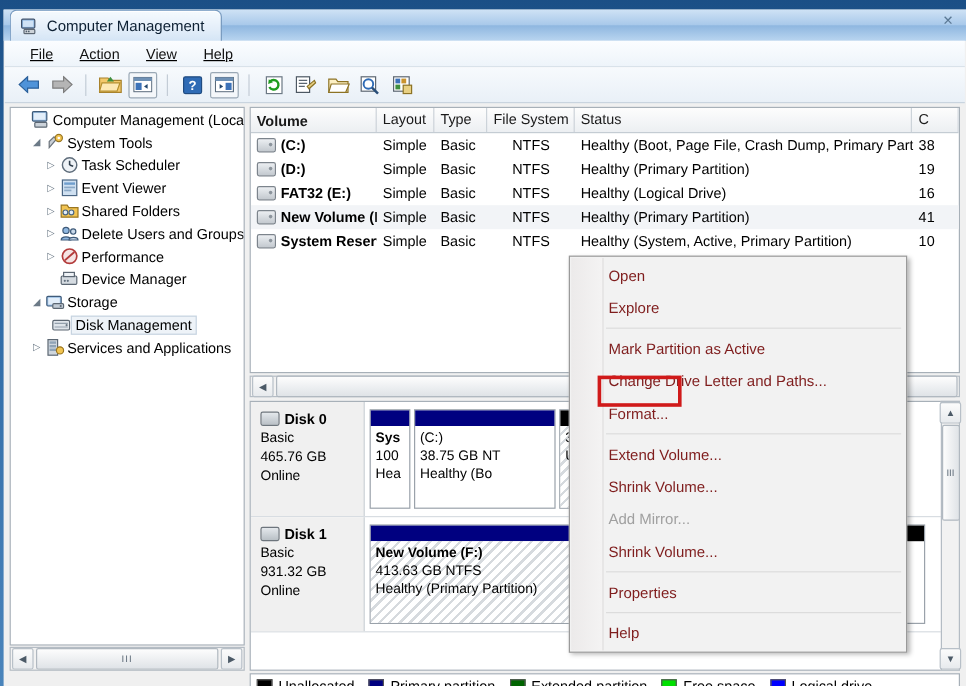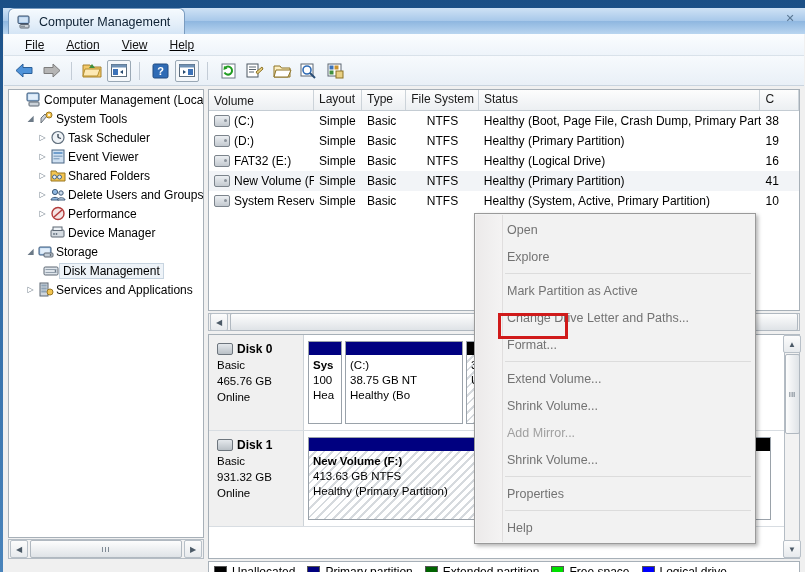--- a/index.html
+++ b/index.html
@@ -77,21 +77,21 @@
 
   .vollist{position:absolute;left:0;top:0;width:592px;height:222px;
     background:#fff;border:1px solid #a7b0b8;box-sizing:border-box;overflow:hidden;}
   .vhead{display:flex;height:20px;background:linear-gradient(180deg,#fdfdfd 0%,#eceff2 100%);
     border-bottom:1px solid #c4ccd3;font-size:12px;color:#1a1a1a;}
   .vhead div{border-right:1px solid #ccd3d9;padding:2px 5px 0 5px;box-sizing:border-box;
     white-space:nowrap;overflow:hidden;}
   .vrow{display:flex;height:20px;font-size:12px;color:#000;align-items:center;}
   .vrow.sel{background:#f2f4f7;}
   .vrow div{padding:0 5px;box-sizing:border-box;white-space:nowrap;overflow:hidden;}
-  .cvol{width:110px;display:flex;align-items:center;gap:4px;}
+  .cvol{width:110px;display:flex;align-items:center;gap:4px;font-weight:bold;}
   .clay{width:50px;} .ctyp{width:46px;} .cfs{width:76px;text-align:center;} .cst{width:296px;} .ccap{width:40px;}
 
   .drvicon{width:14px;height:10px;border:1px solid #7c848c;border-radius:2px;
     background:linear-gradient(180deg,#eceff2,#c3c9cf);position:relative;flex:0 0 14px;}
   .drvicon:after{content:"";position:absolute;right:2px;top:3px;width:3px;height:3px;
     border-radius:50%;background:#8c949c;}
 
   .hscroll{position:absolute;left:0;top:224px;width:592px;height:18px;
     background:#f2f2f2;border:1px solid #b4bcc4;box-sizing:border-box;display:flex;align-items:center;}
 
@@ -125,21 +125,21 @@
   .lgitem{display:flex;align-items:center;gap:5px;margin-right:6px;}
   .sw{width:11px;height:11px;border:1px solid #555;}
 
   
   .ctxmenu{position:absolute;left:471px;top:205px;width:280px;
     background:#f2f2f2;border:1px solid #9a9a9a;
     box-shadow:2px 2px 4px rgba(0,0,0,0.30);z-index:40;padding:2px 0;}
   .ctxgutter{position:absolute;left:1px;top:1px;width:26px;bottom:1px;
     background:linear-gradient(90deg,#eceaea,#f4f3f3);border-right:1px solid #e0dede;}
   .ctxitem{position:relative;height:27px;display:flex;align-items:center;
-    padding-left:32px;font-size:12.5px;color:#737373;cursor:default;z-index:2;}
+    padding-left:32px;font-size:12.5px;color:#7f1d1d;cursor:default;z-index:2;}
   .ctxitem.dis{color:#a0a0a0;}
   .ctxsep{height:1px;background:#dcdcdc;margin:3px 4px 3px 30px;position:relative;z-index:2;}
   .hlbox{position:absolute;left:495px;top:305px;width:70px;height:26px;
     border:3px solid #d01a1a;z-index:60;box-sizing:border-box;}
 </style>
 </head>
 <body>
 
 <div id="root">
   <div class="desktop"></div>

